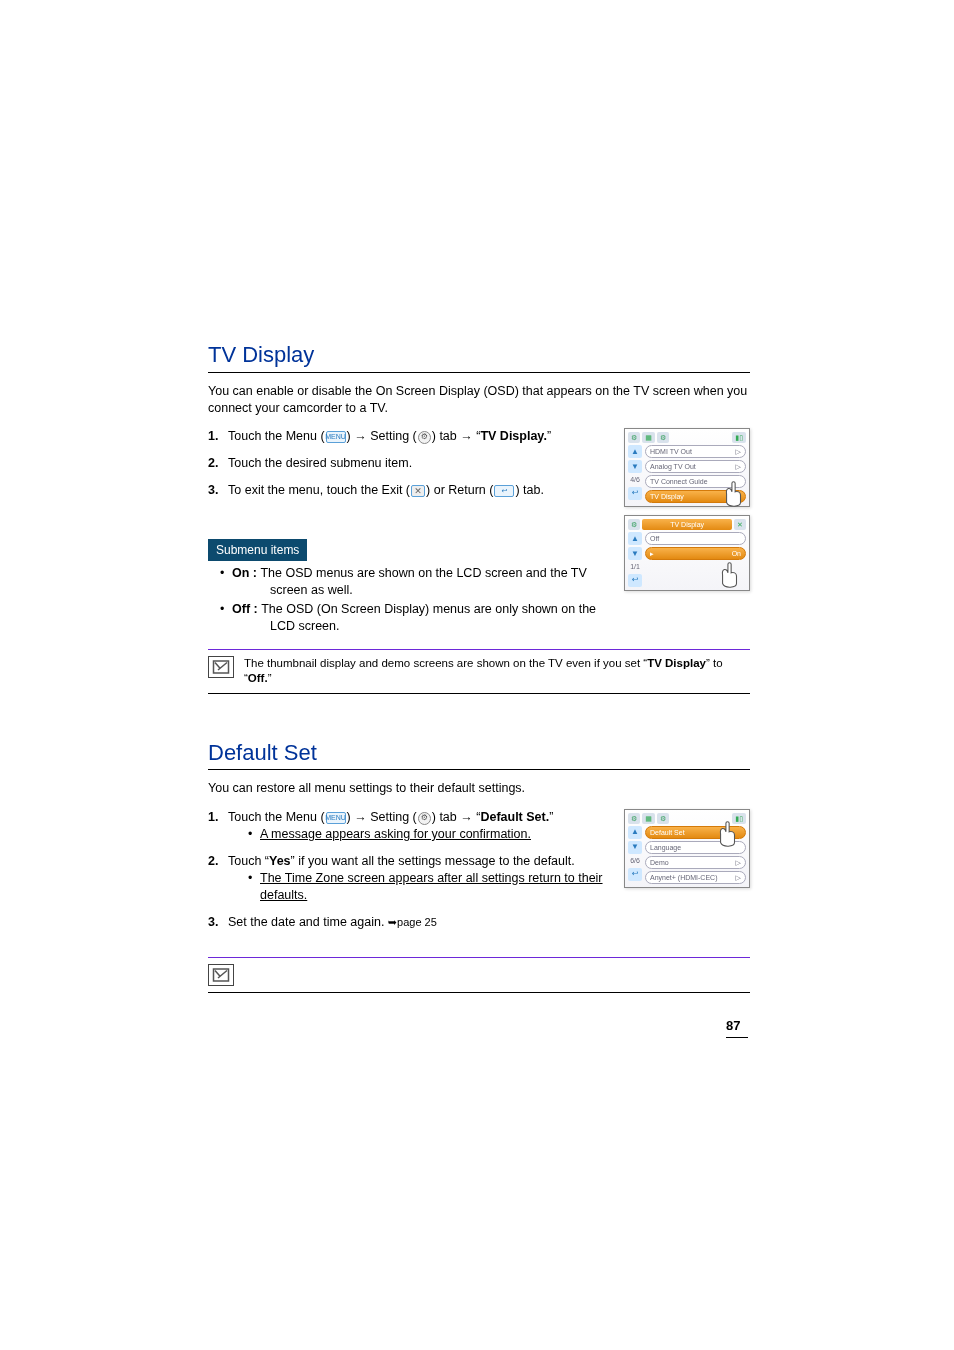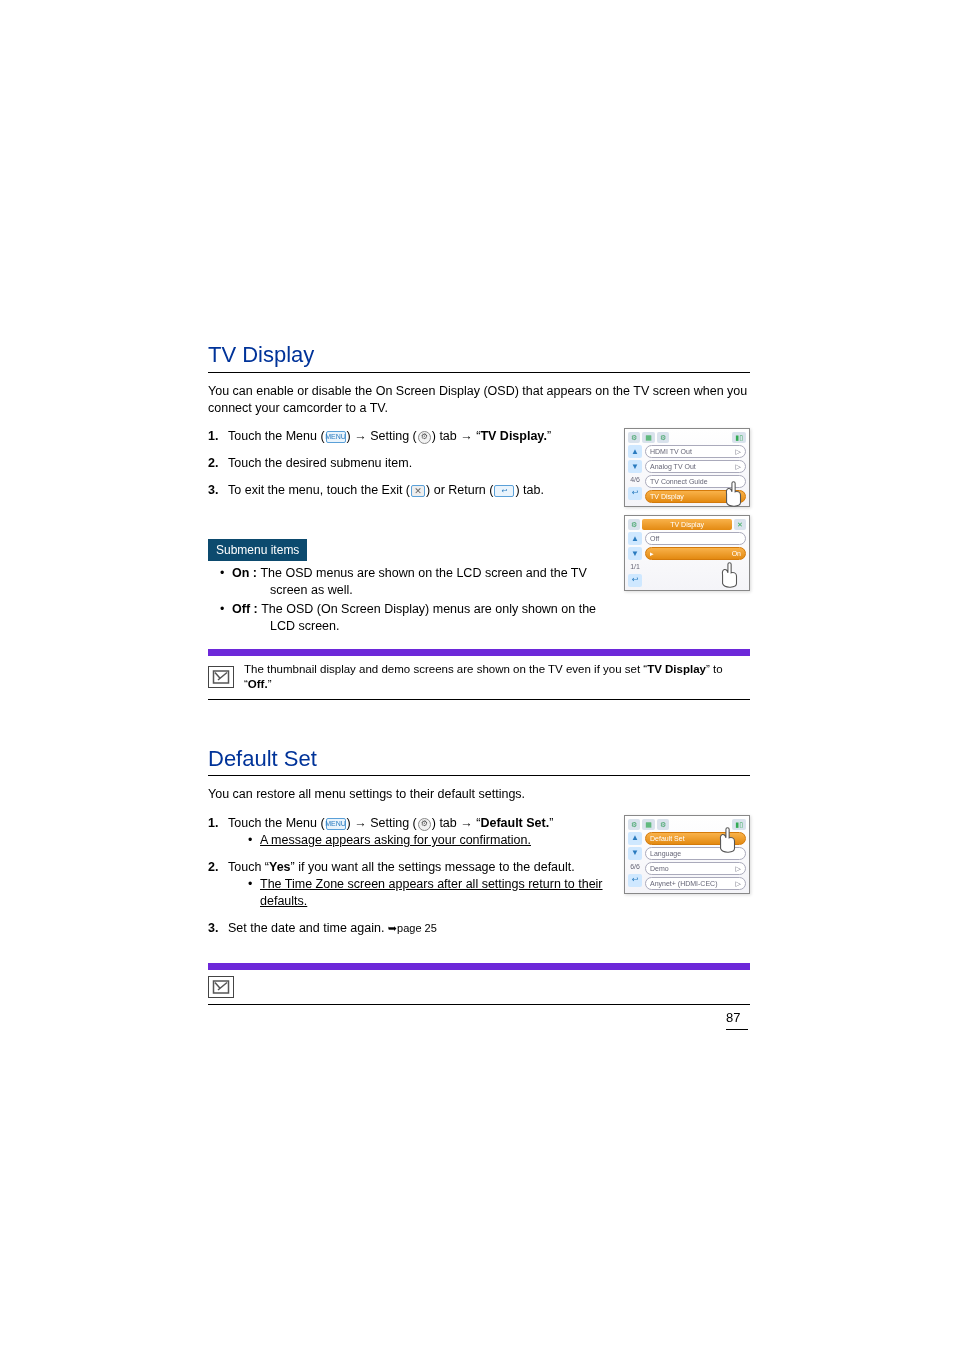--- a/index.html
+++ b/index.html
@@ -92,25 +92,25 @@
     padding-left: 12px;
     margin-bottom: 2px;
   }
   ul.bullets > li::before {
     content: "•";
     position: absolute;
     left: 0;
   }
   .sub-indent { padding-left: 38px; display: block; }
   .note-box {
-    border-top: 7px solid #6d28d9;
+    border-top: 1px solid #6d28d9;
     border-bottom: 1px solid #000;
     padding: 6px 0;
     display: flex;
-    align-items: center;
+    align-items: flex-start;
     gap: 10px;
     margin-top: 12px;
     font-size: 11.5px;
   }
   .note-icon {
     width: 26px; height: 22px;
     border: 1px solid #444;
     display: flex;
     align-items: center;
     justify-content: center;
@@ -194,22 +194,23 @@
     pointer-events: none;
   }
   .hand svg { width: 26px; height: 30px; }
   .screen-wrap { position: relative; }
 
   .sp { height: 44px; }
 
   .pagenum {
     position: absolute;
     right: 206px;
-    bottom: 320px;
+    bottom: 312px;
     font-size: 13px;
+    font-weight: bold;
   }
   .pagenum .line {
     border-top: 1px solid #000;
     width: 22px;
     margin-top: 2px;
     margin-left: auto;
   }
   .arrow { font-family: Arial; }
   b { font-weight: bold; }
   .sub-bullet {

